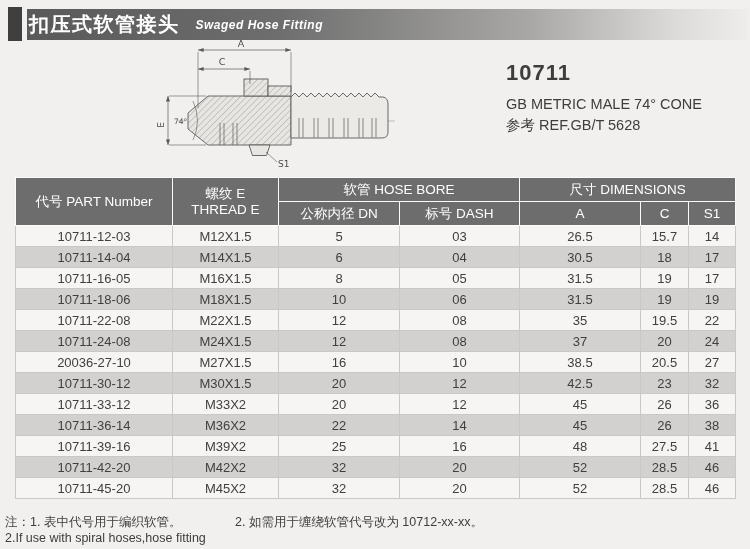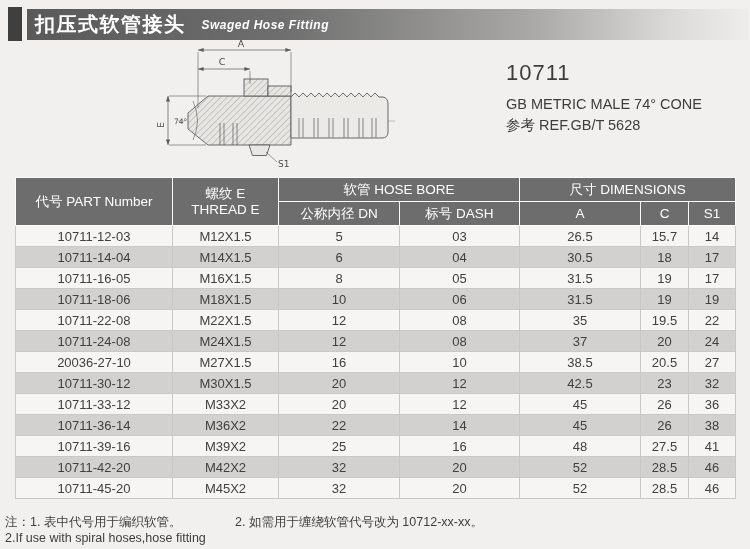--- a/index.html
+++ b/index.html
@@ -15,30 +15,30 @@
   body{
     width:750px;height:549px;position:relative;overflow:hidden;
     background:var(--page-bg);color:var(--ink);
     font-family:"Liberation Sans","DejaVu Sans",sans-serif;
   }
   
   .accent-block{position:absolute;left:8px;top:7px;width:14px;height:34px;background:var(--accent);}
   .title-bar{
     position:absolute;left:27px;top:9px;width:721px;height:31px;
     background:linear-gradient(to right,#595959 0%,#6e6e6e 35%,#a9a8a6 70%,#dcdbd9 90%,#eeedeb 100%);
-    display:flex;align-items:center;gap:16px;padding-left:8px;
+    display:flex;align-items:center;gap:16px;padding-left:2px;
   }
   .title-zh{color:#ffffff;font-size:20px;font-weight:bold;letter-spacing:1.5px;}
   .title-en{color:#ffffff;font-size:12px;font-weight:bold;letter-spacing:.5px;font-style:italic;}
   
   .drawing{position:absolute;left:156px;top:34px;width:250px;height:140px;}
   .drawing text{font-family:"DejaVu Sans",sans-serif;fill:#4a4a4a;}
   
   .product-info{position:absolute;left:506px;top:60px;}
-  .model{font-size:22px;font-weight:normal;color:#3d3d3d;letter-spacing:1px;margin-bottom:8px;}
+  .model{font-size:22px;font-weight:bold;color:#3d3d3d;letter-spacing:1px;margin-bottom:8px;}
   .desc{font-size:14.5px;line-height:21px;color:#3d3d3d;}
   
   table.spec{
     position:absolute;left:15px;top:177px;width:720px;
     border-collapse:collapse;table-layout:fixed;
   }
   table.spec th{
     background:var(--table-header-bg);color:#ffffff;font-weight:normal;
     font-size:13.5px;text-align:center;border:1px solid #fbfbfa;
     height:24px;padding:0;

